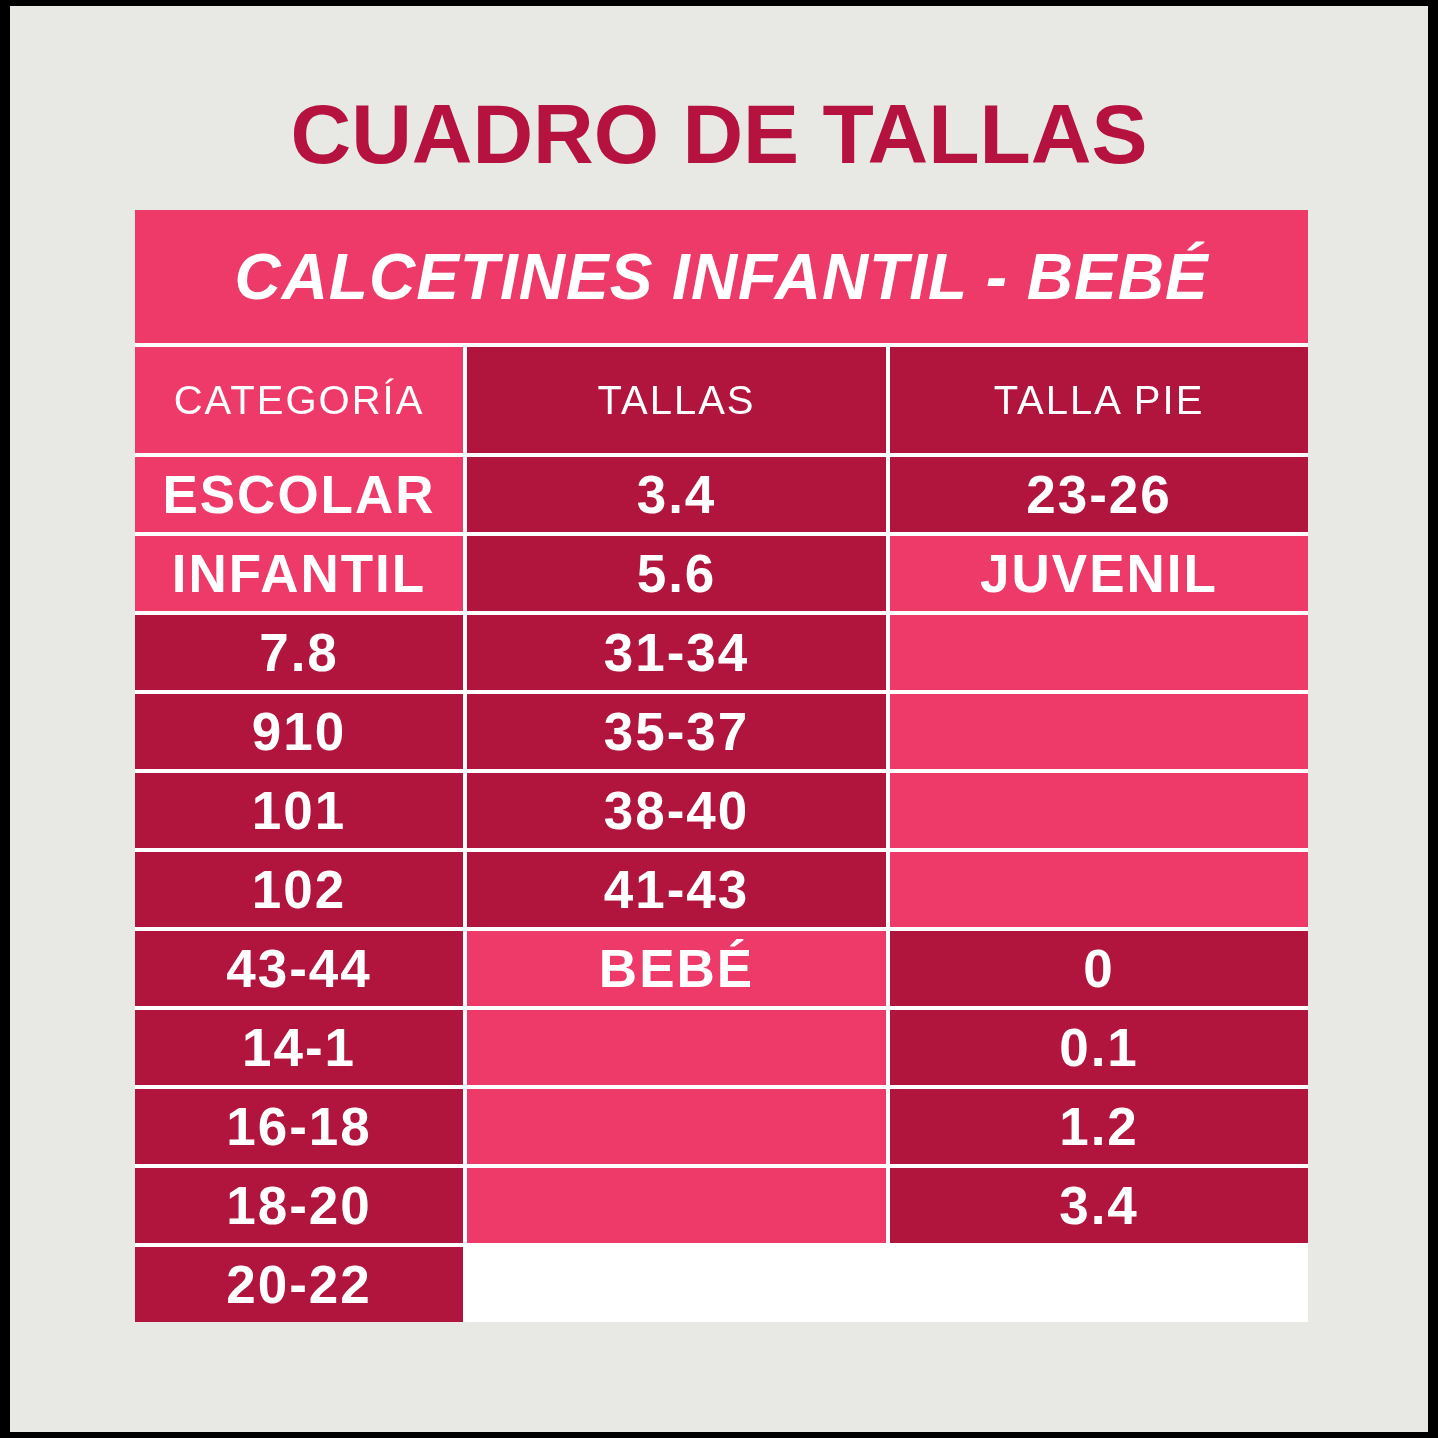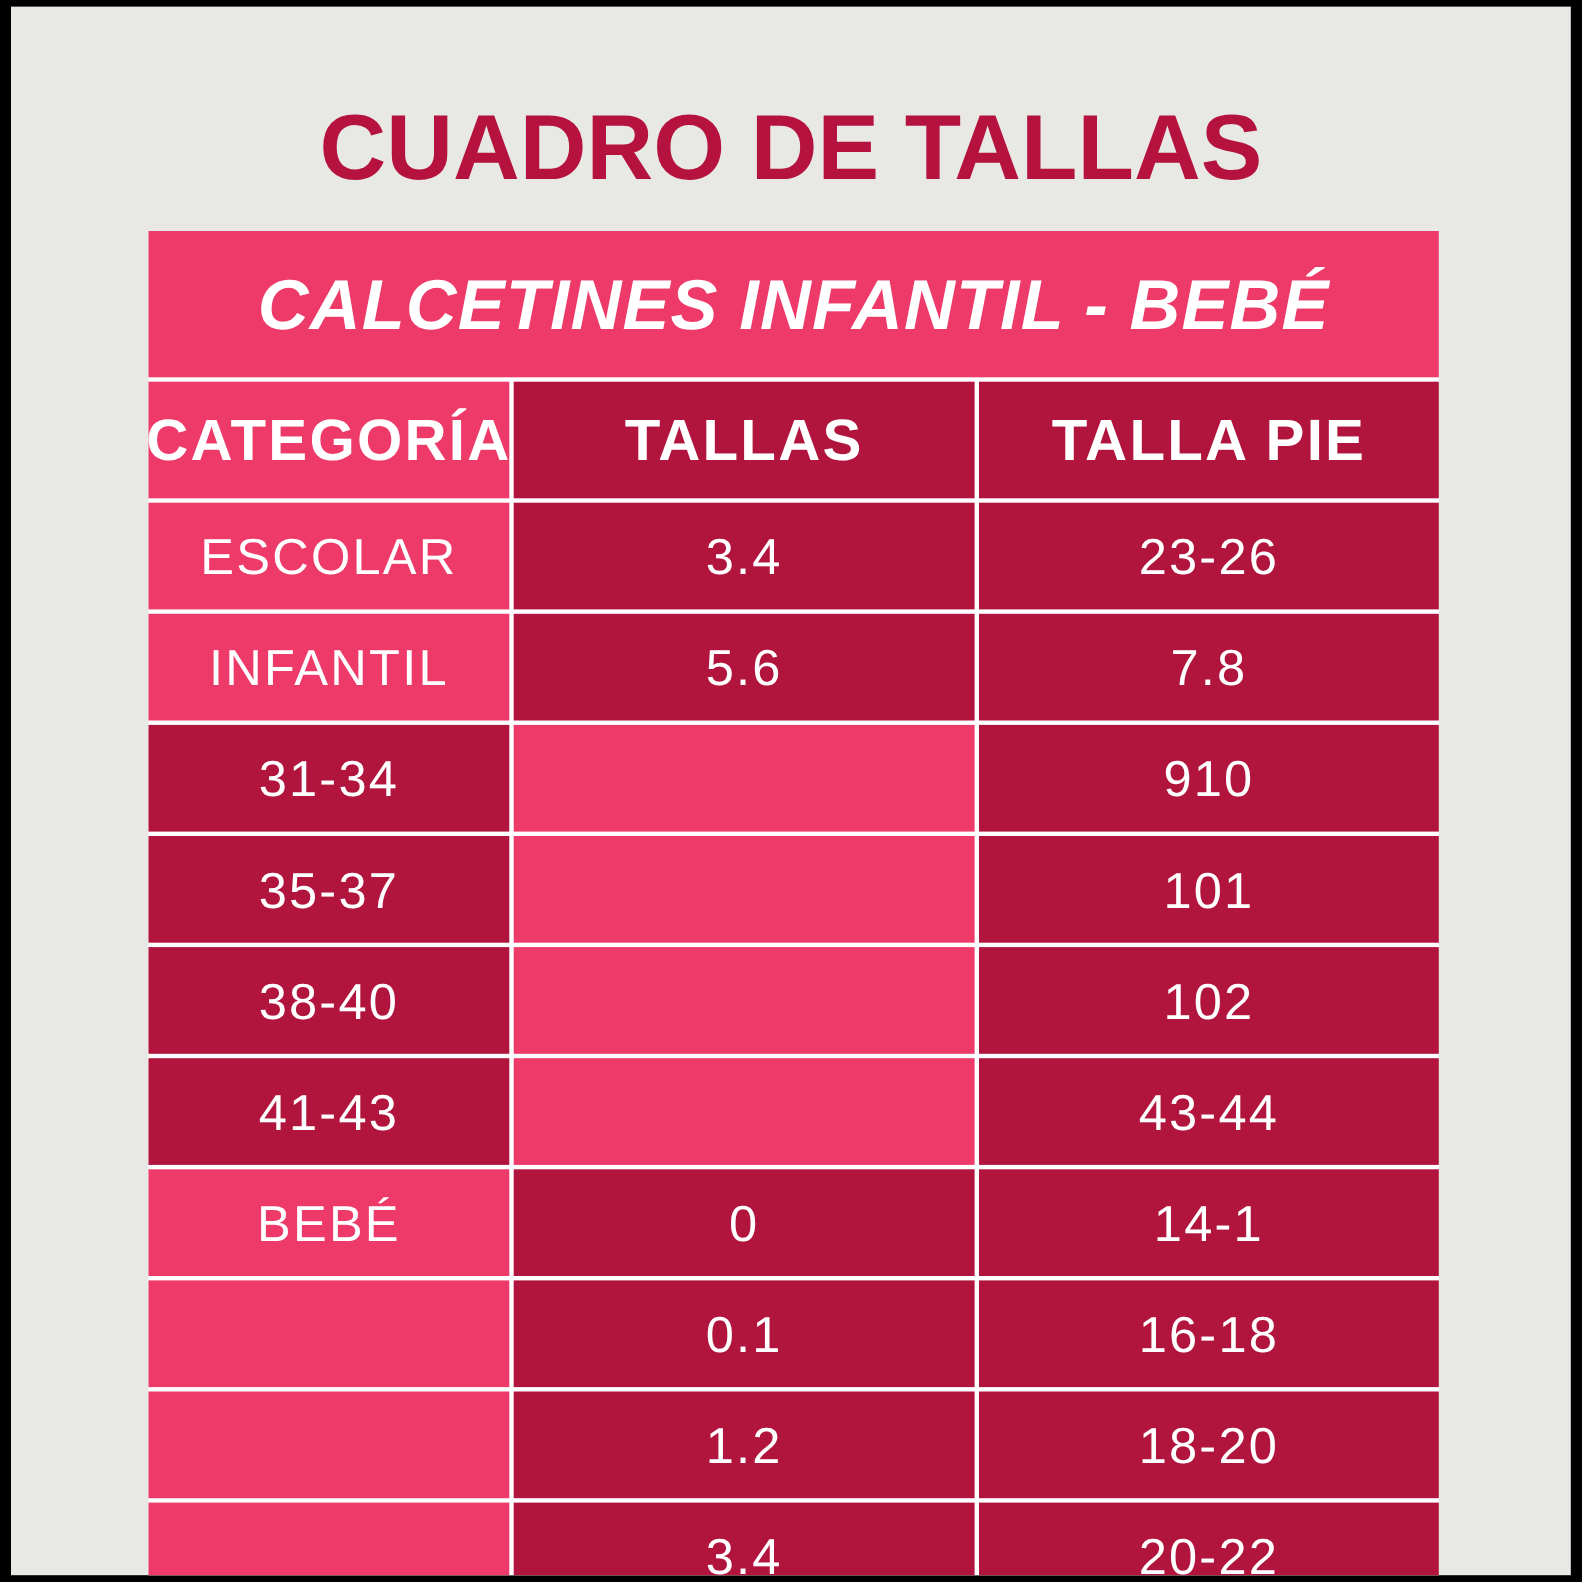--- a/index.html
+++ b/index.html
@@ -48,28 +48,28 @@
     grid-column: 1 / -1;
     height: 133px;
     background: var(--pink, #ee3a69);
     font-size: 64px;
     font-weight: 700;
     letter-spacing: 1px;
     font-style: italic;
   }
   .head {
     height: 106px;
-    font-size: 53px;
-    font-weight: 700;
+    font-size: 40px;
+    font-weight: 400;
     letter-spacing: 2px;
   }
   .data {
-    height: 97px;
-    font-size: 46px;
-    font-weight: 400;
+    height: 75px;
+    font-size: 53px;
+    font-weight: 700;
     letter-spacing: 2px;
   }
   .pink { background: var(--pink, #ee3a69); }
   .red  { background: var(--red, #b1143d); }
 </style>
 </head>
 <body>
 
 <div class="frame">
   <div class="canvas">
@@ -84,20 +84,21 @@
       <div class="cell head red">TALLAS</div>
       <div class="cell head red">TALLA PIE</div>
 
       <div class="cell data pink">ESCOLAR</div>
       <div class="cell data red">3.4</div>
       <div class="cell data red">23-26</div>
 
       <div class="cell data pink">INFANTIL</div>
       <div class="cell data red">5.6</div>
 
+      <div class="cell data pink">JUVENIL</div>
       <div class="cell data red">7.8</div>
       <div class="cell data red">31-34</div>
 
       <div class="cell data pink"></div>
       <div class="cell data red">910</div>
       <div class="cell data red">35-37</div>
 
       <div class="cell data pink"></div>
       <div class="cell data red">101</div>
       <div class="cell data red">38-40</div>

